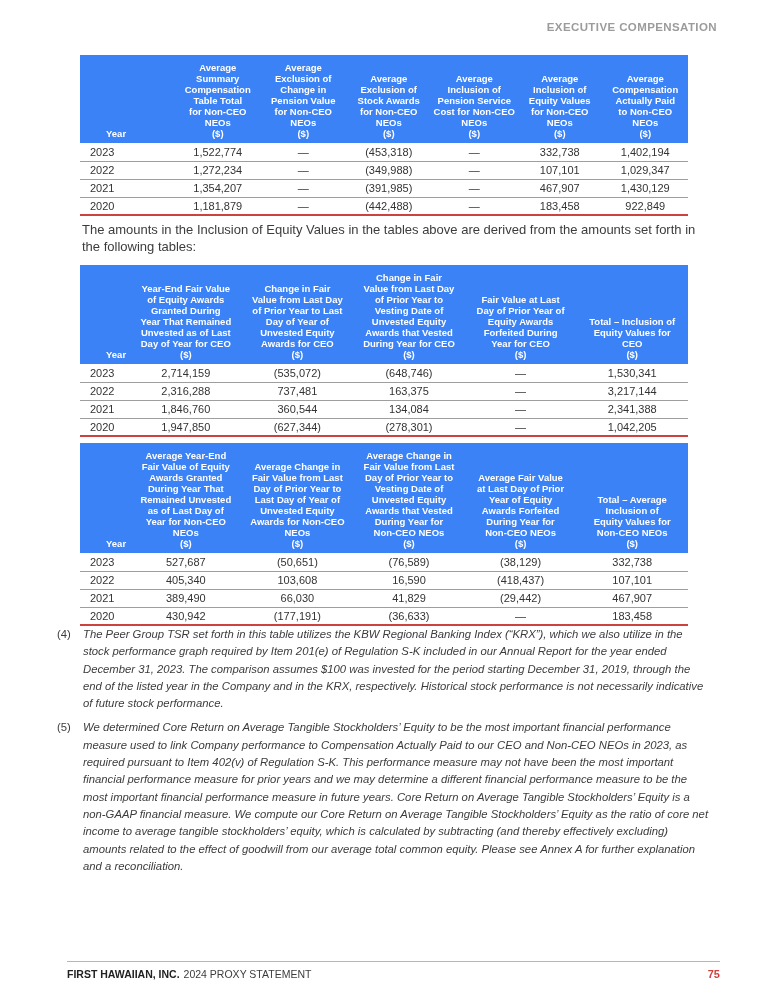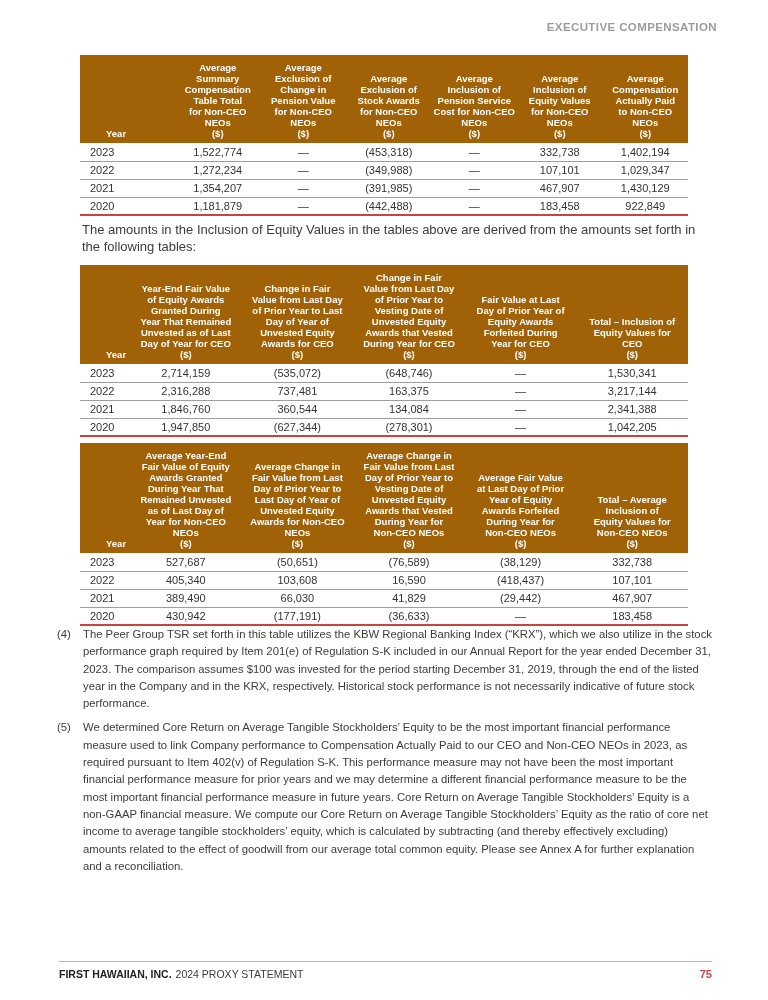--- a/index.html
+++ b/index.html
@@ -12,21 +12,21 @@
     position:absolute; top:21px; left:64px; width:653px;
     text-align:right; font-size:11.5px; font-weight:bold;
     color:#9b9b9b; letter-spacing:0.4px;
   }
   table { border-collapse:collapse; table-layout:fixed; width:608px; border-bottom:2px solid #cd423e; }
   .tbl { position:absolute; left:80px; }
   .tbl-1 { top:55px; }
   .tbl-2 { top:265px; }
   .tbl-3 { top:443px; }
   thead th {
-    background:#a16207; color:#ffffff;
+    background:#3b82f6; color:#ffffff;
     font-size:9.5px; font-weight:bold; line-height:11px;
     vertical-align:bottom; text-align:center;
     padding:7px 2px 4px; white-space:pre-line;
   }
   thead th.year-col { text-align:left; padding-left:26px; }
   tbody td {
     font-size:11px; color:#333333; text-align:center;
     height:18px; padding:0 2px;
     border-top:1px solid #9e9e9e; vertical-align:middle;
   }
@@ -35,23 +35,23 @@
   .intro {
     position:absolute; top:221px; left:82px; width:614px;
     font-size:13px; line-height:17px; color:#3c3c3c;
   }
   .footnotes { position:absolute; top:626px; left:57px; width:655px; }
   .footnote {
     display:flex; margin-bottom:7px;
     font-size:11.3px; line-height:17.3px; color:#3c3c3c;
   }
   .fn-num { width:26px; flex-shrink:0; }
-  .fn-text { flex:1; }
+  .fn-text { flex:1;font-style:italic; }
   .page-footer {
-    position:absolute; top:961px; left:59px; width:653px;
+    position:absolute; top:961px; left:67px; width:653px;
     border-top:1px solid #dca6a3; padding-top:6px;
     display:flex; justify-content:space-between; align-items:baseline;
   }
   .footer-left { font-size:10.5px; color:#3c3c3c; }
   .footer-company { font-weight:bold; color:#222222; }
   .footer-rest { margin-left:4px; }
   .footer-page { font-size:11px; font-weight:bold; color:#cd423e; }
 </style>
 </head>
 <body>

